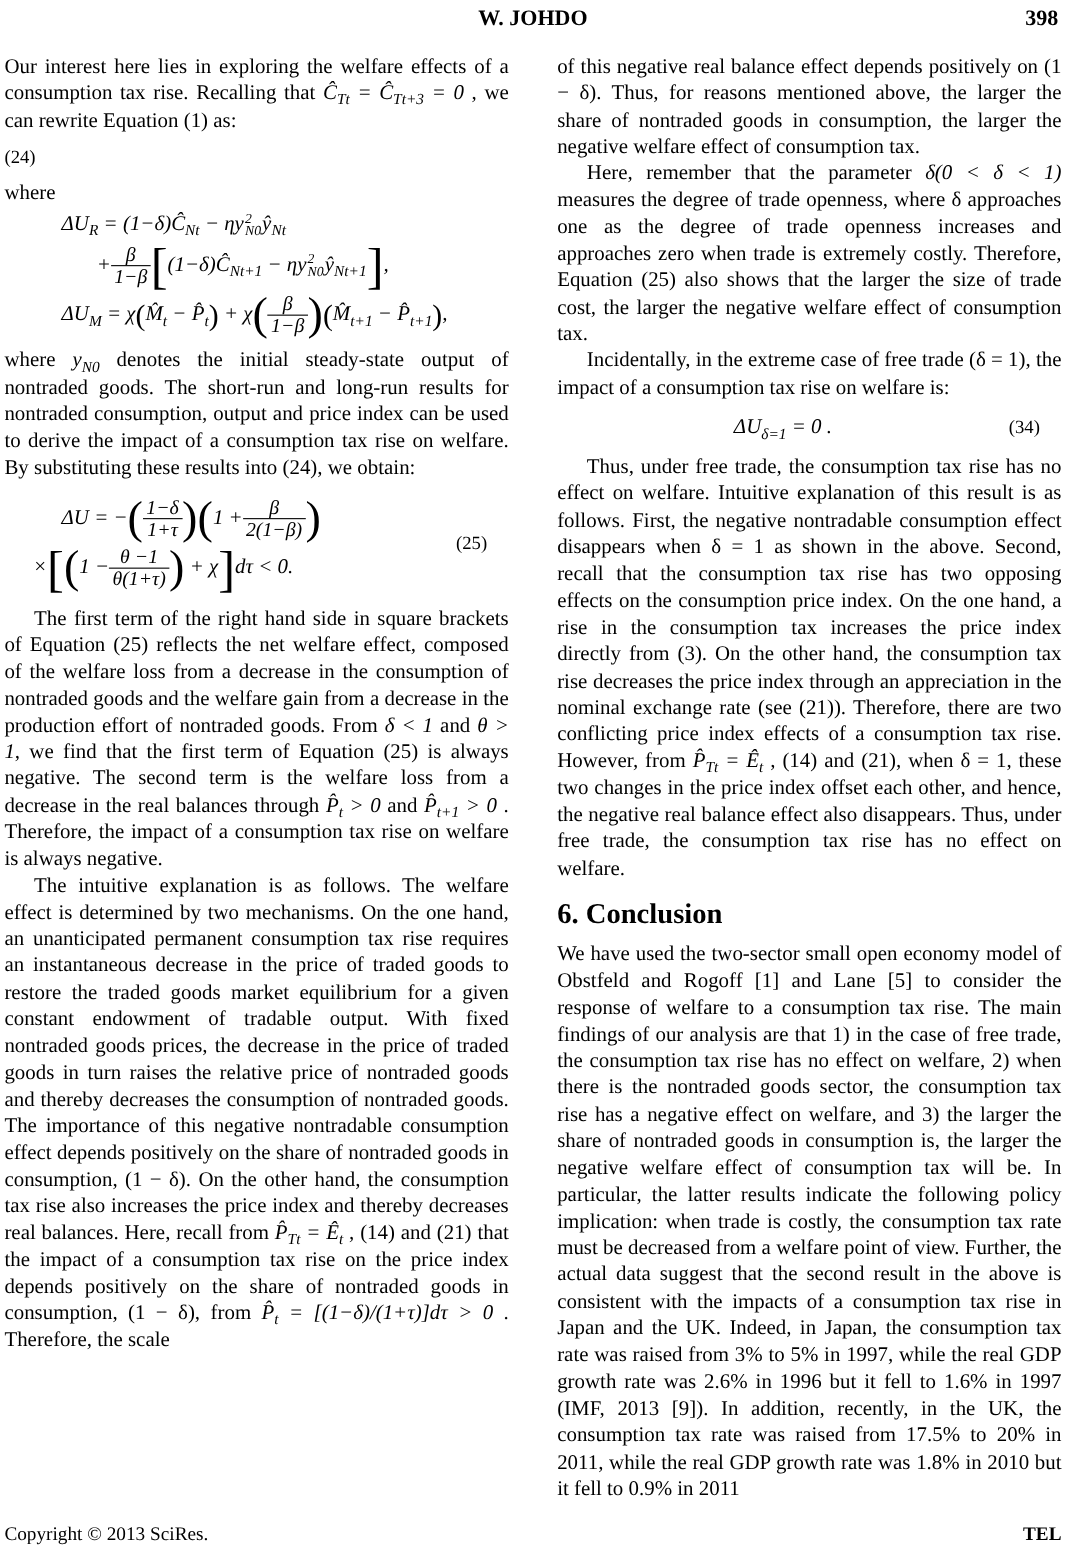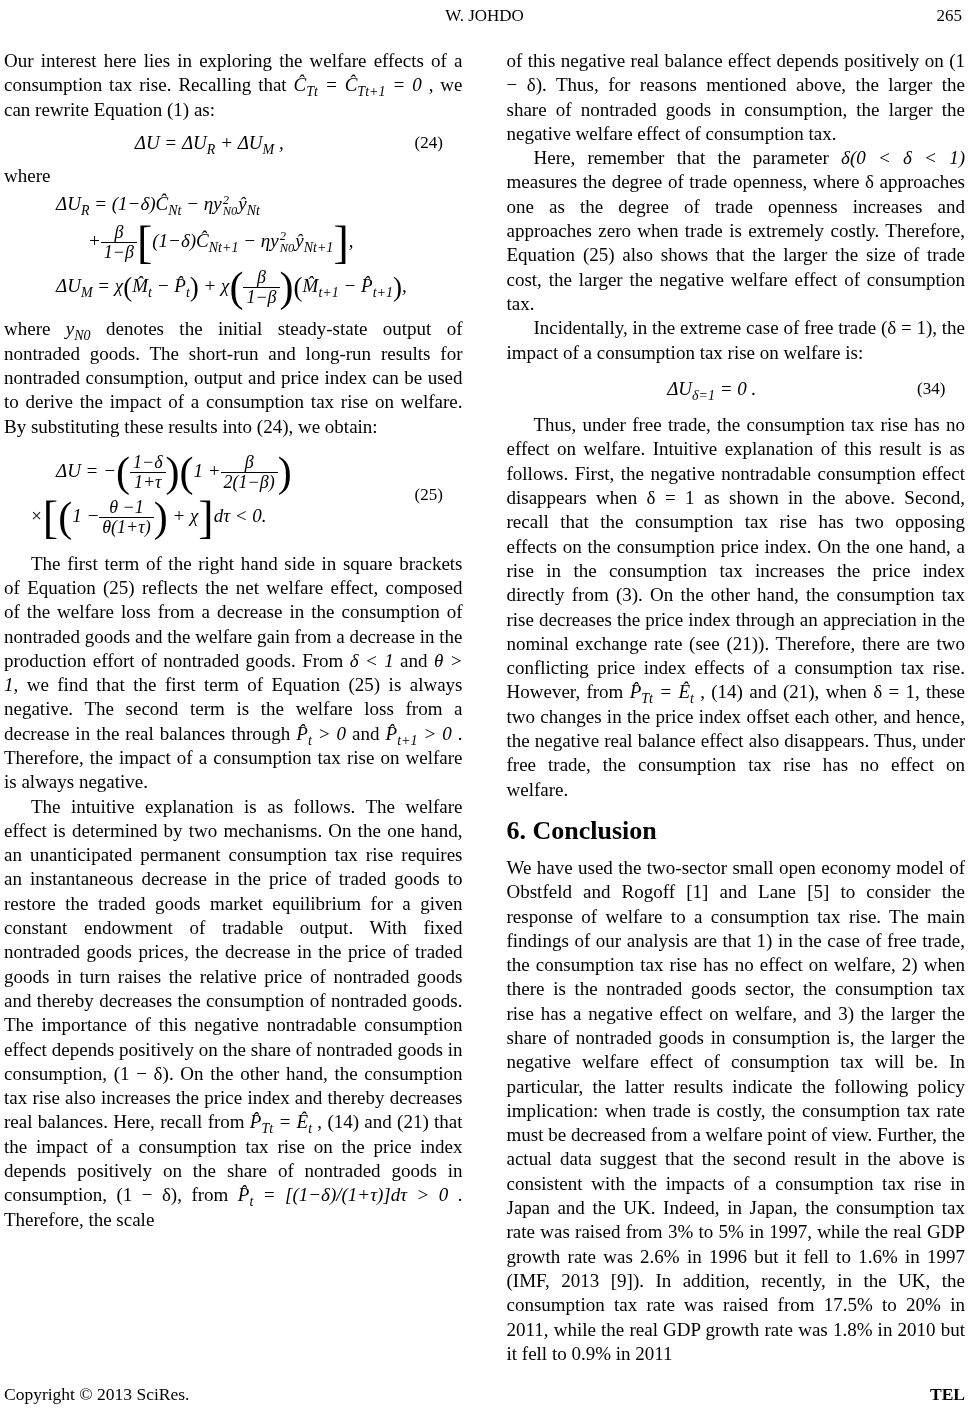--- a/index.html
+++ b/index.html
@@ -1,20 +1,20 @@
 <!DOCTYPE html>
 <html><head>
 <meta charset="utf-8">
 <style>
   html,body{margin:0;padding:0;}
   body{
     width:969px;height:1414px;position:relative;background:#ffffff;color:#000;
     font-family:"Liberation Serif","DejaVu Serif",serif;overflow:hidden;
   }
-  .pagehead{position:absolute;top:6px;left:0;width:100%;height:24px;font-size:17px;}
+  .pagehead{position:absolute;top:6px;left:0;width:100%;height:24px;font-size:20px;font-weight:bold;}
   .pagehead .author{position:absolute;left:0;width:100%;text-align:center;}
   .pagehead .pageno{position:absolute;right:7px;top:0;}
   .columns{position:absolute;top:49px;left:4px;width:961px;display:flex;gap:44px;}
   .col{width:459px;font-size:19px;line-height:24.3px;text-align:justify;}
   p{margin:0;}
   .ind{text-indent:27px;}
   .sech{font-size:22px;font-weight:bold;line-height:26px;margin:4px 0 13px 0;text-align:left;}
   .sech2{font-size:26px;font-weight:bold;line-height:26px;margin:16px 0 12px 0;text-align:left;}
   .m{font-style:italic;}
   .msub{font-size:14px;font-style:italic;line-height:0;}
@@ -37,32 +37,31 @@
   .bb{font-size:46px;font-style:normal;vertical-align:middle;line-height:0.72;font-weight:300;}
   .pagefoot{position:absolute;top:1384px;left:4px;width:961px;display:flex;
             justify-content:space-between;font-size:17.5px;gap:36px;}
   .journal{font-weight:bold;}
 </style>
 </head>
 <body>
 
 <div class="pagehead">
   <div class="author">W. JOHDO</div>
-  <div class="pageno">265</div>
+  <div class="pageno">398</div>
 </div>
 
 <div class="columns">
 
   <div class="col">
 
 
-    <p><span>Our interest here lies in exploring the welfare effects of a consumption tax rise. Recalling that </span><span class="m">Ĉ</span><sub class="msub">Tt</sub><span class="m"> = Ĉ</span><sub class="msub">Tt+1</sub><span class="m"> = 0</span><span> , we can rewrite Equation (1) as:</span></p>
+    <p><span>Our interest here lies in exploring the welfare effects of a consumption tax rise. Recalling that </span><span class="m">Ĉ</span><sub class="msub">Tt</sub><span class="m"> = Ĉ</span><sub class="msub">Tt+3</sub><span class="m"> = 0</span><span> , we can rewrite Equation (1) as:</span></p>
 
     <div class="eqrow">
-      <div class="eqbody"><span class="m">ΔU = ΔU</span><sub class="msub">R</sub><span class="m"> + ΔU</span><sub class="msub">M</sub><span class="m"> ,</span></div>
       <div class="eqlabel">(24)</div>
     </div>
 
     <p>where</p>
 
     <div class="eqline indent1"><span class="m">ΔU</span><sub class="msub">R</sub><span class="m"> = (1−δ)</span><span class="m">Ĉ</span><sub class="msub">Nt</sub><span class="m"> − η</span><span class="m">y</span><span class="ss">
           <span>2</span>
           <span>N0</span>
         </span><span class="m">ŷ</span><sub class="msub">Nt</sub></div>
 

